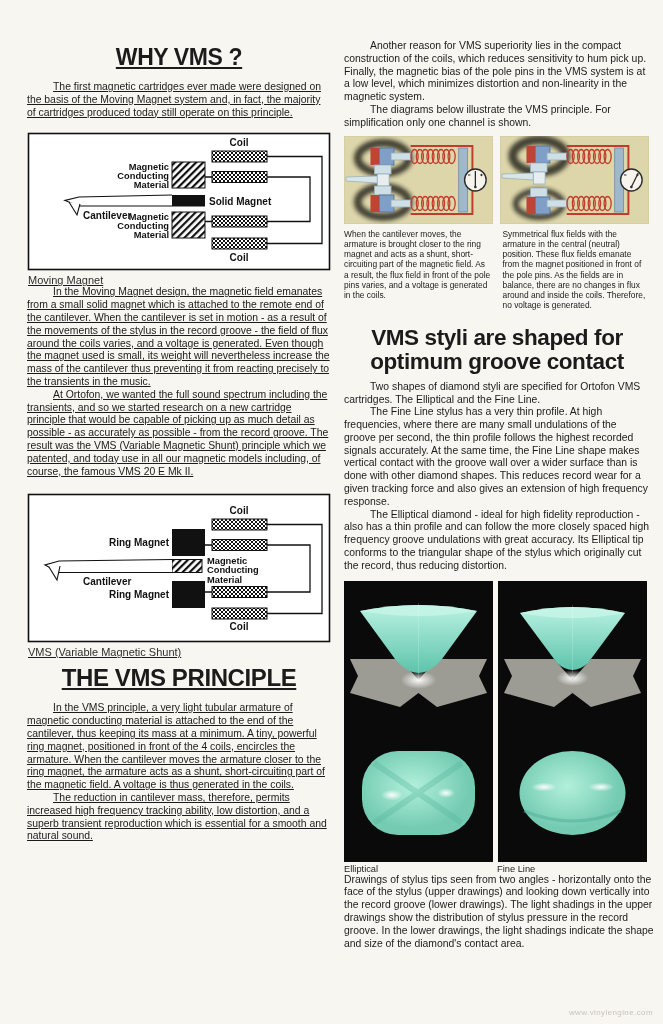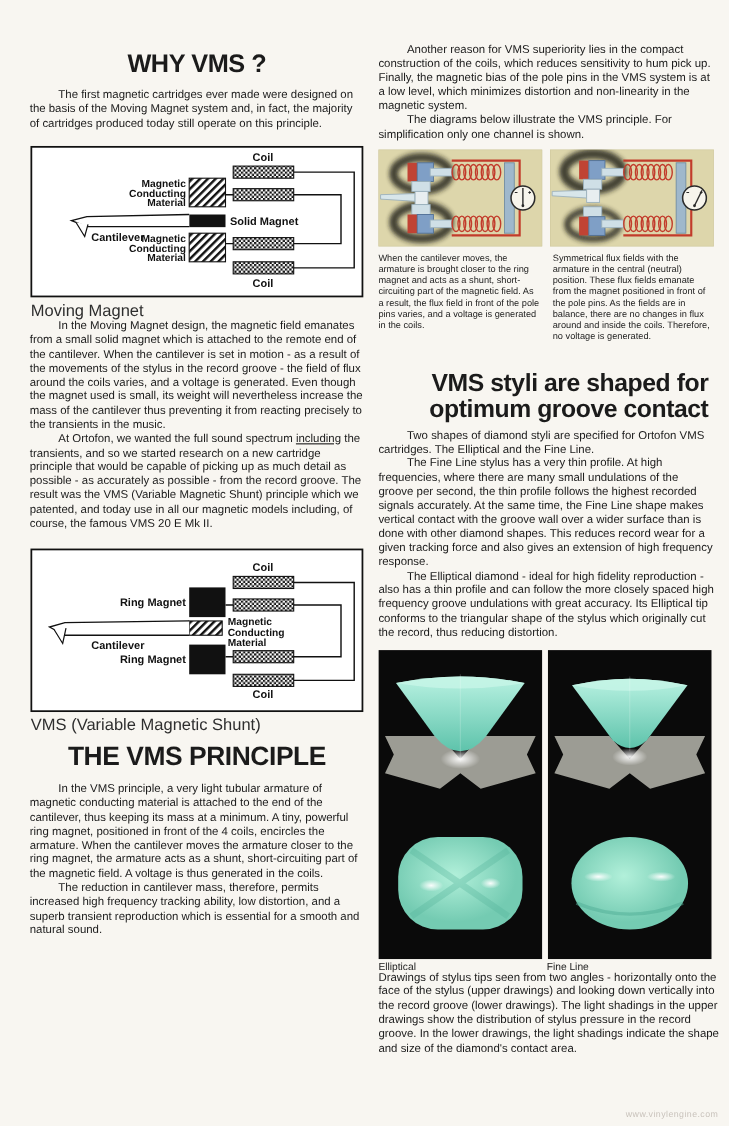--- a/index.html
+++ b/index.html
@@ -2,41 +2,41 @@
 <html><head>
 <meta charset="utf-8">
 <style>
   html,body { margin:0; padding:0; }
   body {
     width:663px; height:1024px; position:relative; overflow:hidden;
     background:#f8f6f1; color:#1b1b1b;
     font-family:"Liberation Sans", sans-serif;
   }
   .col { position:absolute; top:40px; }
-  #leftcol  { left:27px;  width:304px; }
+  #leftcol  { left:27px;  width:304px;text-decoration:underline; }
   #rightcol { left:344px; width:306px; }
 
   h1.big {
     font-size:23px; font-weight:bold; text-align:center;
     margin:4px 0 10px; letter-spacing:-0.4px;
   }
   h1.principle { margin-top:6px; font-size:24px; }
   h2.styli {
-    font-size:22.5px; font-weight:bold; text-align:right;
-    line-height:1.07; margin:25px 6px 7px; letter-spacing:-0.4px;
+    font-size:22.5px; font-weight:bold; text-align:center;
+    line-height:1.07; margin:15px 6px 7px; letter-spacing:-0.4px;
   }
   p.body {
     font-size:10.4px; line-height:1.23; margin:0; text-indent:26px;
   }
   p.noind { text-indent:0; }
   .u { text-decoration:underline;text-align:center; }
 
   .figure { margin-top:13px; }
   .figure2 { margin-top:15px; }
-  .figcap { font-size:15px; color:#2e2e2e; margin:3px 0 0 1px; }
+  .figcap { font-size:11px; color:#2e2e2e; margin:3px 0 0 1px; }
   .mt17 { margin-top:17px; }
 
   svg { display:block; }
   svg text.dlab  { font:bold 10px "Liberation Sans", sans-serif; fill:#111; }
   svg text.dlab2 { font:bold 9.3px "Liberation Sans", sans-serif; fill:#111; }
 
   .fluxrow  { display:flex; gap:7px; margin-top:6px; }
   .fluxcaps { display:flex; gap:11px; margin-top:5px; }
   .fluxcap  { width:148px; font-size:8.4px; line-height:1.22; }
 

